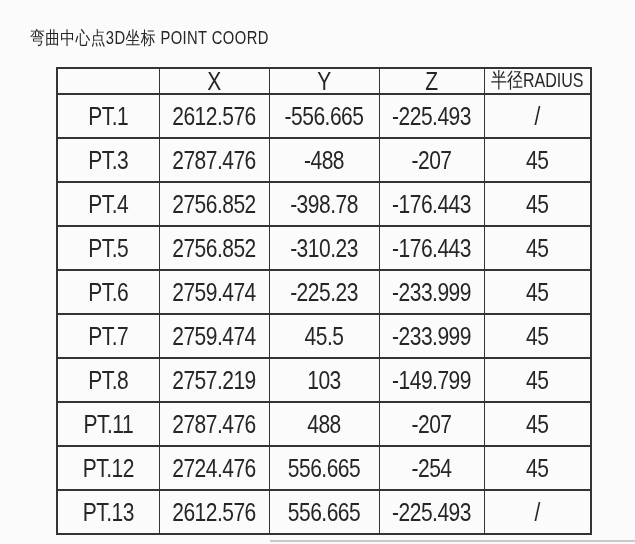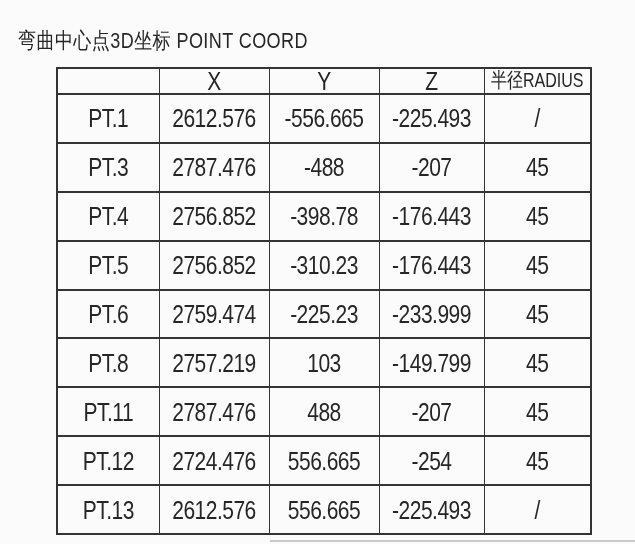--- a/index.html
+++ b/index.html
@@ -16,23 +16,23 @@
   }
   .page{
     position:relative;
     width:635px;
     height:544px;
     background:var(--bg);
     overflow:hidden;
   }
   .title{
     position:absolute;
-    left:18px;
+    left:30px;
     top:26px;
-    font-size:22px;
+    font-size:18px;
     font-weight:normal;
     white-space:nowrap;
     color:var(--text);
   }
   .title-inner{
     display:inline-block;
     transform:scaleX(0.82);
     transform-origin:left center;
     letter-spacing:0.5px;
   }
@@ -138,20 +138,27 @@
           <td><span class="cell-text">45</span></td>
         </tr>
         <tr>
           <td><span class="cell-text">PT.6</span></td>
           <td><span class="cell-text">2759.474</span></td>
           <td><span class="cell-text">-225.23</span></td>
           <td><span class="cell-text">-233.999</span></td>
           <td><span class="cell-text">45</span></td>
         </tr>
         <tr>
+          <td><span class="cell-text">PT.7</span></td>
+          <td><span class="cell-text">2759.474</span></td>
+          <td><span class="cell-text">45.5</span></td>
+          <td><span class="cell-text">-233.999</span></td>
+          <td><span class="cell-text">45</span></td>
+        </tr>
+        <tr>
           <td><span class="cell-text">PT.8</span></td>
           <td><span class="cell-text">2757.219</span></td>
           <td><span class="cell-text">103</span></td>
           <td><span class="cell-text">-149.799</span></td>
           <td><span class="cell-text">45</span></td>
         </tr>
         <tr>
           <td><span class="cell-text">PT.11</span></td>
           <td><span class="cell-text">2787.476</span></td>
           <td><span class="cell-text">488</span></td>

